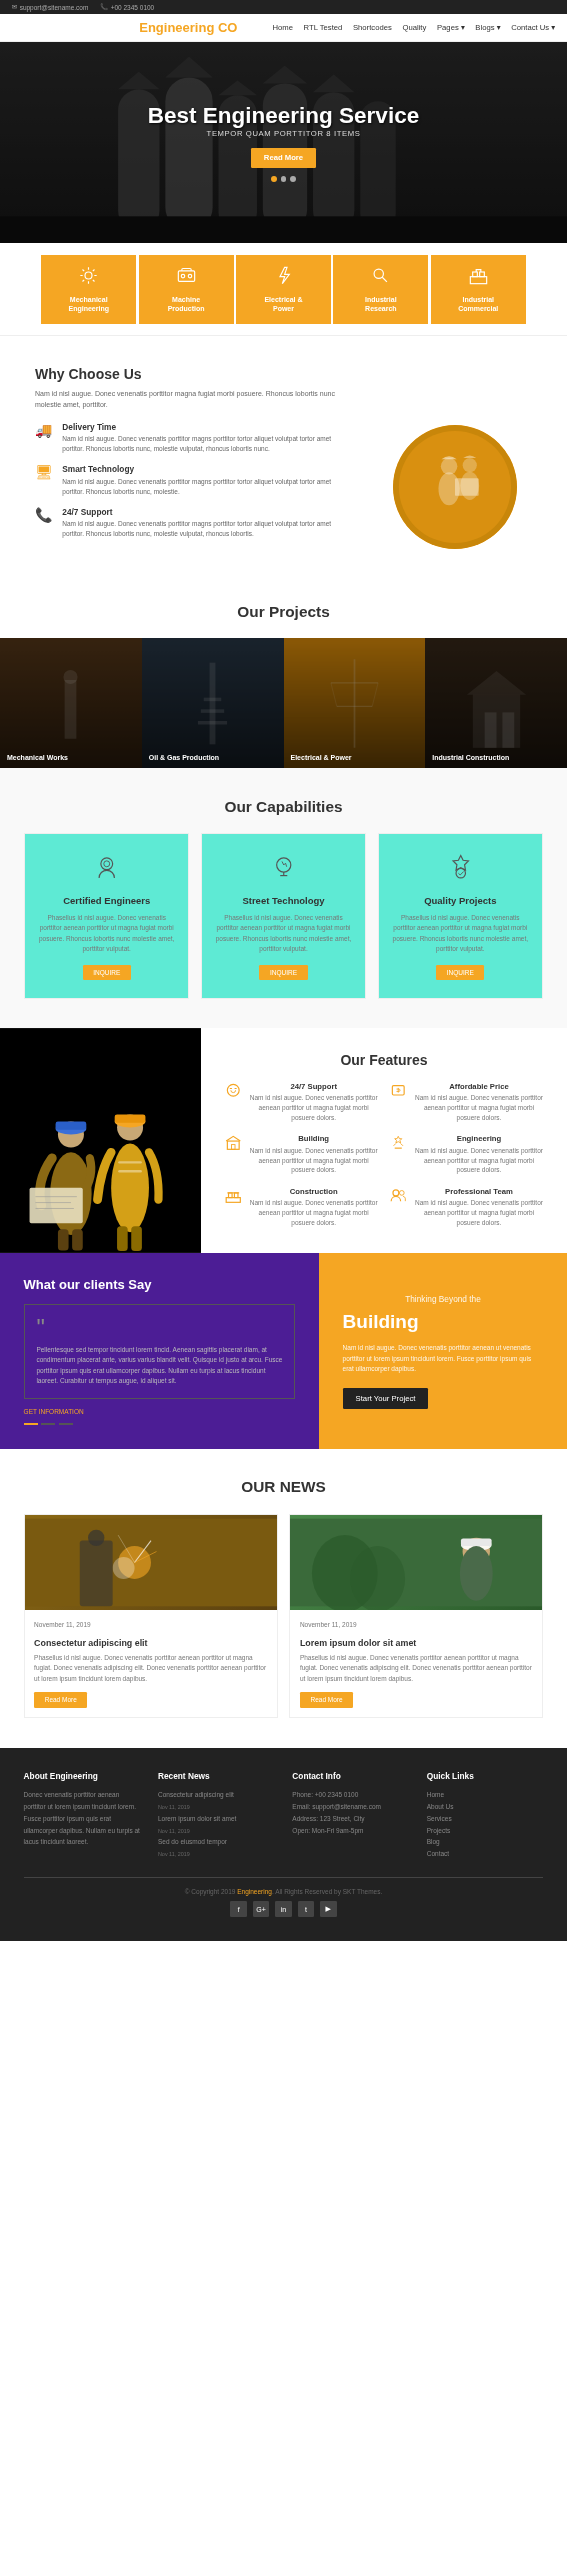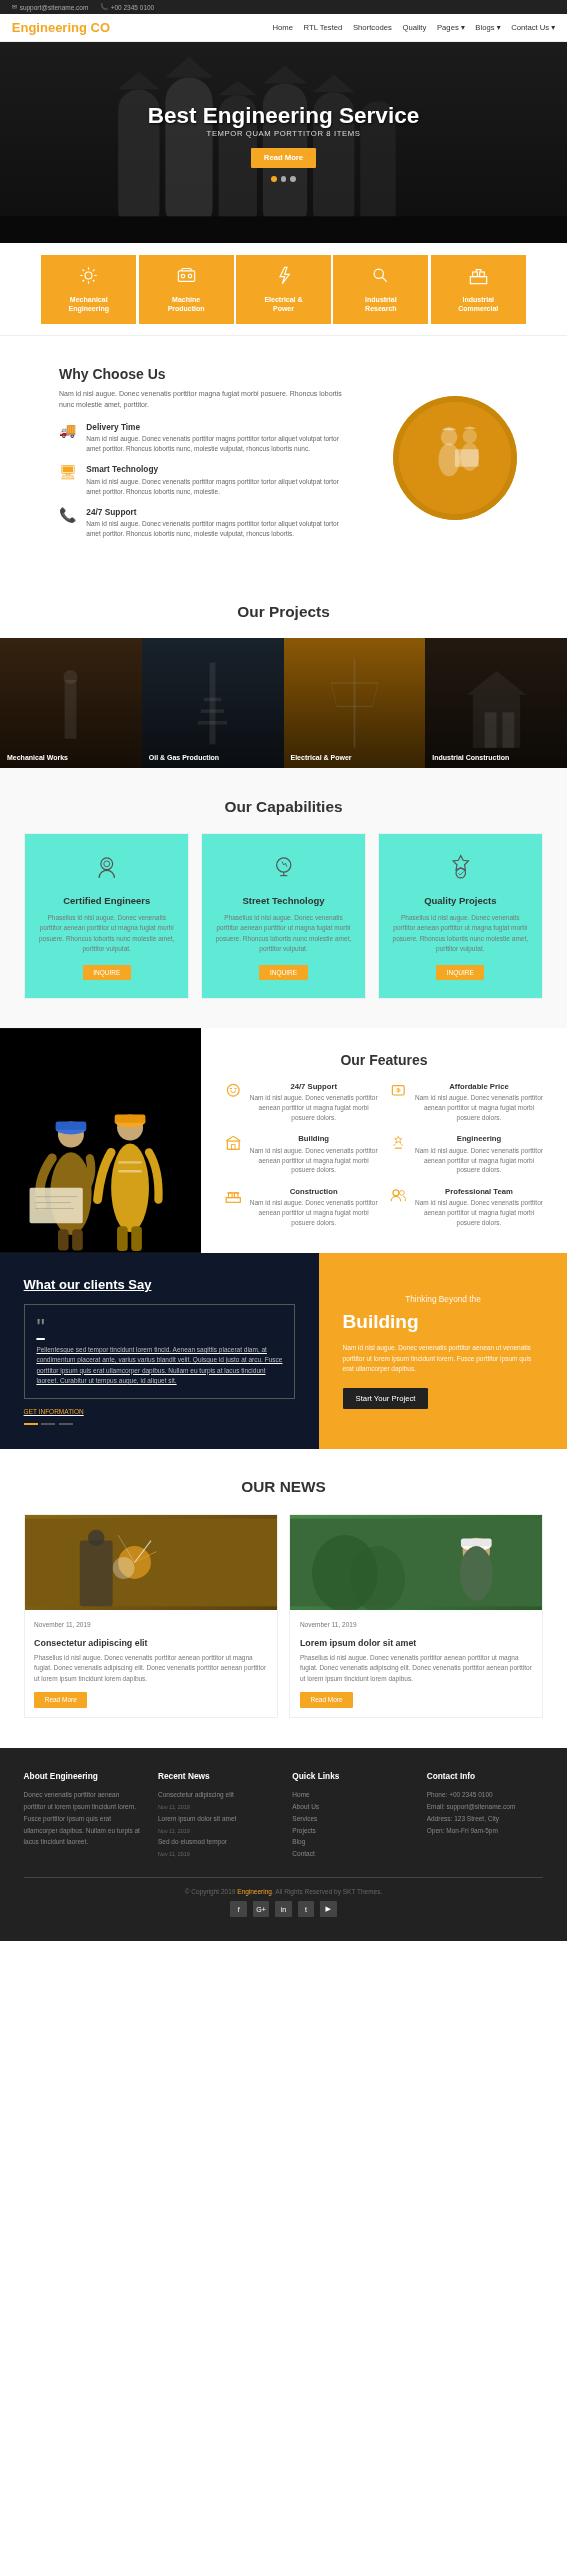--- a/index.html
+++ b/index.html
@@ -3,21 +3,21 @@
   <meta charset="utf-8">
   <style>
     * { margin: 0; padding: 0; box-sizing: border-box; }
     body { font-family: Arial, sans-serif; font-size: 7.7px; color: #333; background: #fff; width: 567px; }
 
     
     .topbar { background: #222; color: #aaa; font-size: 6.5px; padding: 3px 11.8px; display: flex; align-items: center; gap: 11.8px; }
     .topbar span { display: flex; align-items: center; gap: 2.4px; }
 
     
-    .header { background: #fff; padding: 5.9px 11.8px; display: flex; align-items: center; justify-content: space-between; border-bottom: 0.6px solid #eee; }
+    .header { background: #fff; padding: 5.9px 11.8px; display: flex; align-items: center; justify-content: flex-end; border-bottom: 0.6px solid #eee; gap: 35px; }
     .logo { font-size: 13px; font-weight: bold; color: #333; }
     .logo span { color: #f5a623; }
     nav { display: flex; gap: 10.6px; font-size: 7.7px; }
     nav a { color: #333; text-decoration: none; }
 
     
     .hero { position: relative; background: #1a1a1a; height: 201px; display: flex; align-items: center; justify-content: center; flex-direction: column; text-align: center; overflow: hidden; }
     .hero-bg { position: absolute; inset: 0; background: linear-gradient(rgba(0,0,0,0.55), rgba(0,0,0,0.55)), #444; display: flex; align-items: center; justify-content: center; }
     .hero-content { position: relative; z-index: 2; color: #fff; }
     .hero-content h1 { font-size: 22.5px; font-weight: bold; margin-bottom: 0; text-shadow: 0.6px 0.6px 2.4px rgba(0,0,0,0.8); }
@@ -27,21 +27,21 @@
     .hero-dots span { width: 5.9px; height: 5.9px; border-radius: 50%; background: #aaa; }
     .hero-dots span.active { background: #f5a623; }
 
     
     .services-row { background: #fff; padding: 11.8px 5.9px; display: flex; justify-content: center; gap: 0; border-bottom: 0.6px solid #eee; }
     .service-item { display: flex; flex-direction: column; align-items: center; padding: 10.6px 16.5px; background: #f5a623; color: #fff; margin: 0 1.2px; min-width: 95px; text-align: center; }
     .service-item .icon { font-size: 16.5px; margin-bottom: 4.7px; }
     .service-item .label { font-size: 7px; font-weight: bold; line-height: 1.3; }
 
     
-    .why-section { padding: 29.5px 35px; display: flex; gap: 34px; align-items: center; margin-left: 24px; }
+    .why-section { padding: 29.5px 35px; display: flex; gap: 34px; align-items: flex-end; }
     .why-left { flex: 1; }
     .why-left h2 { font-size: 14px; font-weight: bold; margin-bottom: 5.9px; }
     .why-left .sub { color: #666; font-size: 7px; margin-bottom: 11.8px; line-height: 1.6; }
     .why-item { display: flex; gap: 8.3px; margin-bottom: 10.6px; align-items: flex-start; }
     .why-item-icon { font-size: 14px; color: #f5a623; min-width: 19px; }
     .why-item-text h4 { font-size: 8.3px; font-weight: bold; margin-bottom: 2.4px; }
     .why-item-text p { font-size: 6.5px; color: #666; line-height: 1.5; }
     .why-right { flex: 0 0 154px; display: flex; align-items: center; justify-content: center; }
     .circle-img { width: 124px; height: 124px; border-radius: 50%; background: linear-gradient(135deg, #f5a623 0%, #e8940a 100%); display: flex; align-items: center; justify-content: center; overflow: hidden; }
 
@@ -75,21 +75,21 @@
     .features-right { flex: 1; padding: 23.6px 23.6px; }
     .features-right h2 { font-size: 14px; font-weight: bold; margin-bottom: 14px; }
     .features-grid { display: grid; grid-template-columns: 1fr 1fr; gap: 11.8px; }
     .feature-item { display: flex; gap: 7px; align-items: flex-start; }
     .feature-icon { font-size: 13px; color: #f5a623; min-width: 17.7px; }
     .feature-text h4 { font-size: 7.7px; font-weight: bold; margin-bottom: 2.4px; }
     .feature-text p { font-size: 6.5px; color: #777; line-height: 1.5; }
 
     
     .bottom-banner { display: flex; }
-    .clients-section { flex: 1; background: #0f172a; padding: 23.6px 23.6px; color: #fff; min-height: 177px; text-decoration: underline; }
+    .clients-section { flex: 1; background: #4c1d95; padding: 23.6px 23.6px; color: #fff; min-height: 177px; }
     .clients-section h2 { font-size: 13px; font-weight: bold; margin-bottom: 11.8px; }
     .quote-box { border: 0.6px solid #555; padding: 11.8px; margin-bottom: 8.3px; position: relative; }
     .quote-mark { font-size: 23.6px; color: #888; line-height: 1; margin-bottom: 4.7px; }
     .quote-text { font-size: 6.5px; color: #bbb; line-height: 1.6; }
     .client-info { font-size: 6.5px; color: #f5a623; margin-top: 8.3px; cursor: pointer; }
     .client-dots { display: flex; gap: 3.5px; margin-top: 8.3px; }
     .client-dots span { width: 14px; height: 2.4px; background: #555; }
     .client-dots span.active { background: #f5a623; }
 
     .building-section { flex: 0 0 248px; background: #f5a623; padding: 23.6px 23.6px; display: flex; flex-direction: column; justify-content: center; }
@@ -596,34 +596,34 @@
       <h4>About Engineering</h4>
       <p>Donec venenatis porttitor aenean porttitor ut lorem ipsum tincidunt lorem. Fusce porttitor ipsum quis erat ullamcorper dapibus. Nullam eu turpis at lacus tincidunt laoreet.</p>
     </div>
     <div class="footer-col">
       <h4>Recent News</h4>
       <a href="#">Consectetur adipiscing elit<br><small style="color:#666">Nov 11, 2019</small></a>
       <a href="#">Lorem ipsum dolor sit amet<br><small style="color:#666">Nov 11, 2019</small></a>
       <a href="#">Sed do eiusmod tempor<br><small style="color:#666">Nov 11, 2019</small></a>
     </div>
     <div class="footer-col">
+      <h4>Contact Info</h4>
+      <p>Phone: +00 2345 0100</p>
+      <p>Email: support@sitename.com</p>
+      <p>Address: 123 Street, City</p>
+      <p>Open: Mon-Fri 9am-5pm</p>
+    </div>
+    <div class="footer-col">
       <h4>Quick Links</h4>
       <a href="#">Home</a>
       <a href="#">About Us</a>
       <a href="#">Services</a>
       <a href="#">Projects</a>
       <a href="#">Blog</a>
       <a href="#">Contact</a>
-    </div>
-    <div class="footer-col">
-      <h4>Contact Info</h4>
-      <p>Phone: +00 2345 0100</p>
-      <p>Email: support@sitename.com</p>
-      <p>Address: 123 Street, City</p>
-      <p>Open: Mon-Fri 9am-5pm</p>
     </div>
   </div>
   <div class="footer-bottom">
     <p>© Copyright 2019 <span>Engineering</span>. All Rights Reserved by SKT Themes.</p>
     <div class="social-icons">
       <div class="social-icon">f</div>
       <div class="social-icon">G+</div>
       <div class="social-icon">in</div>
       <div class="social-icon">t</div>
       <div class="social-icon">▶</div>

